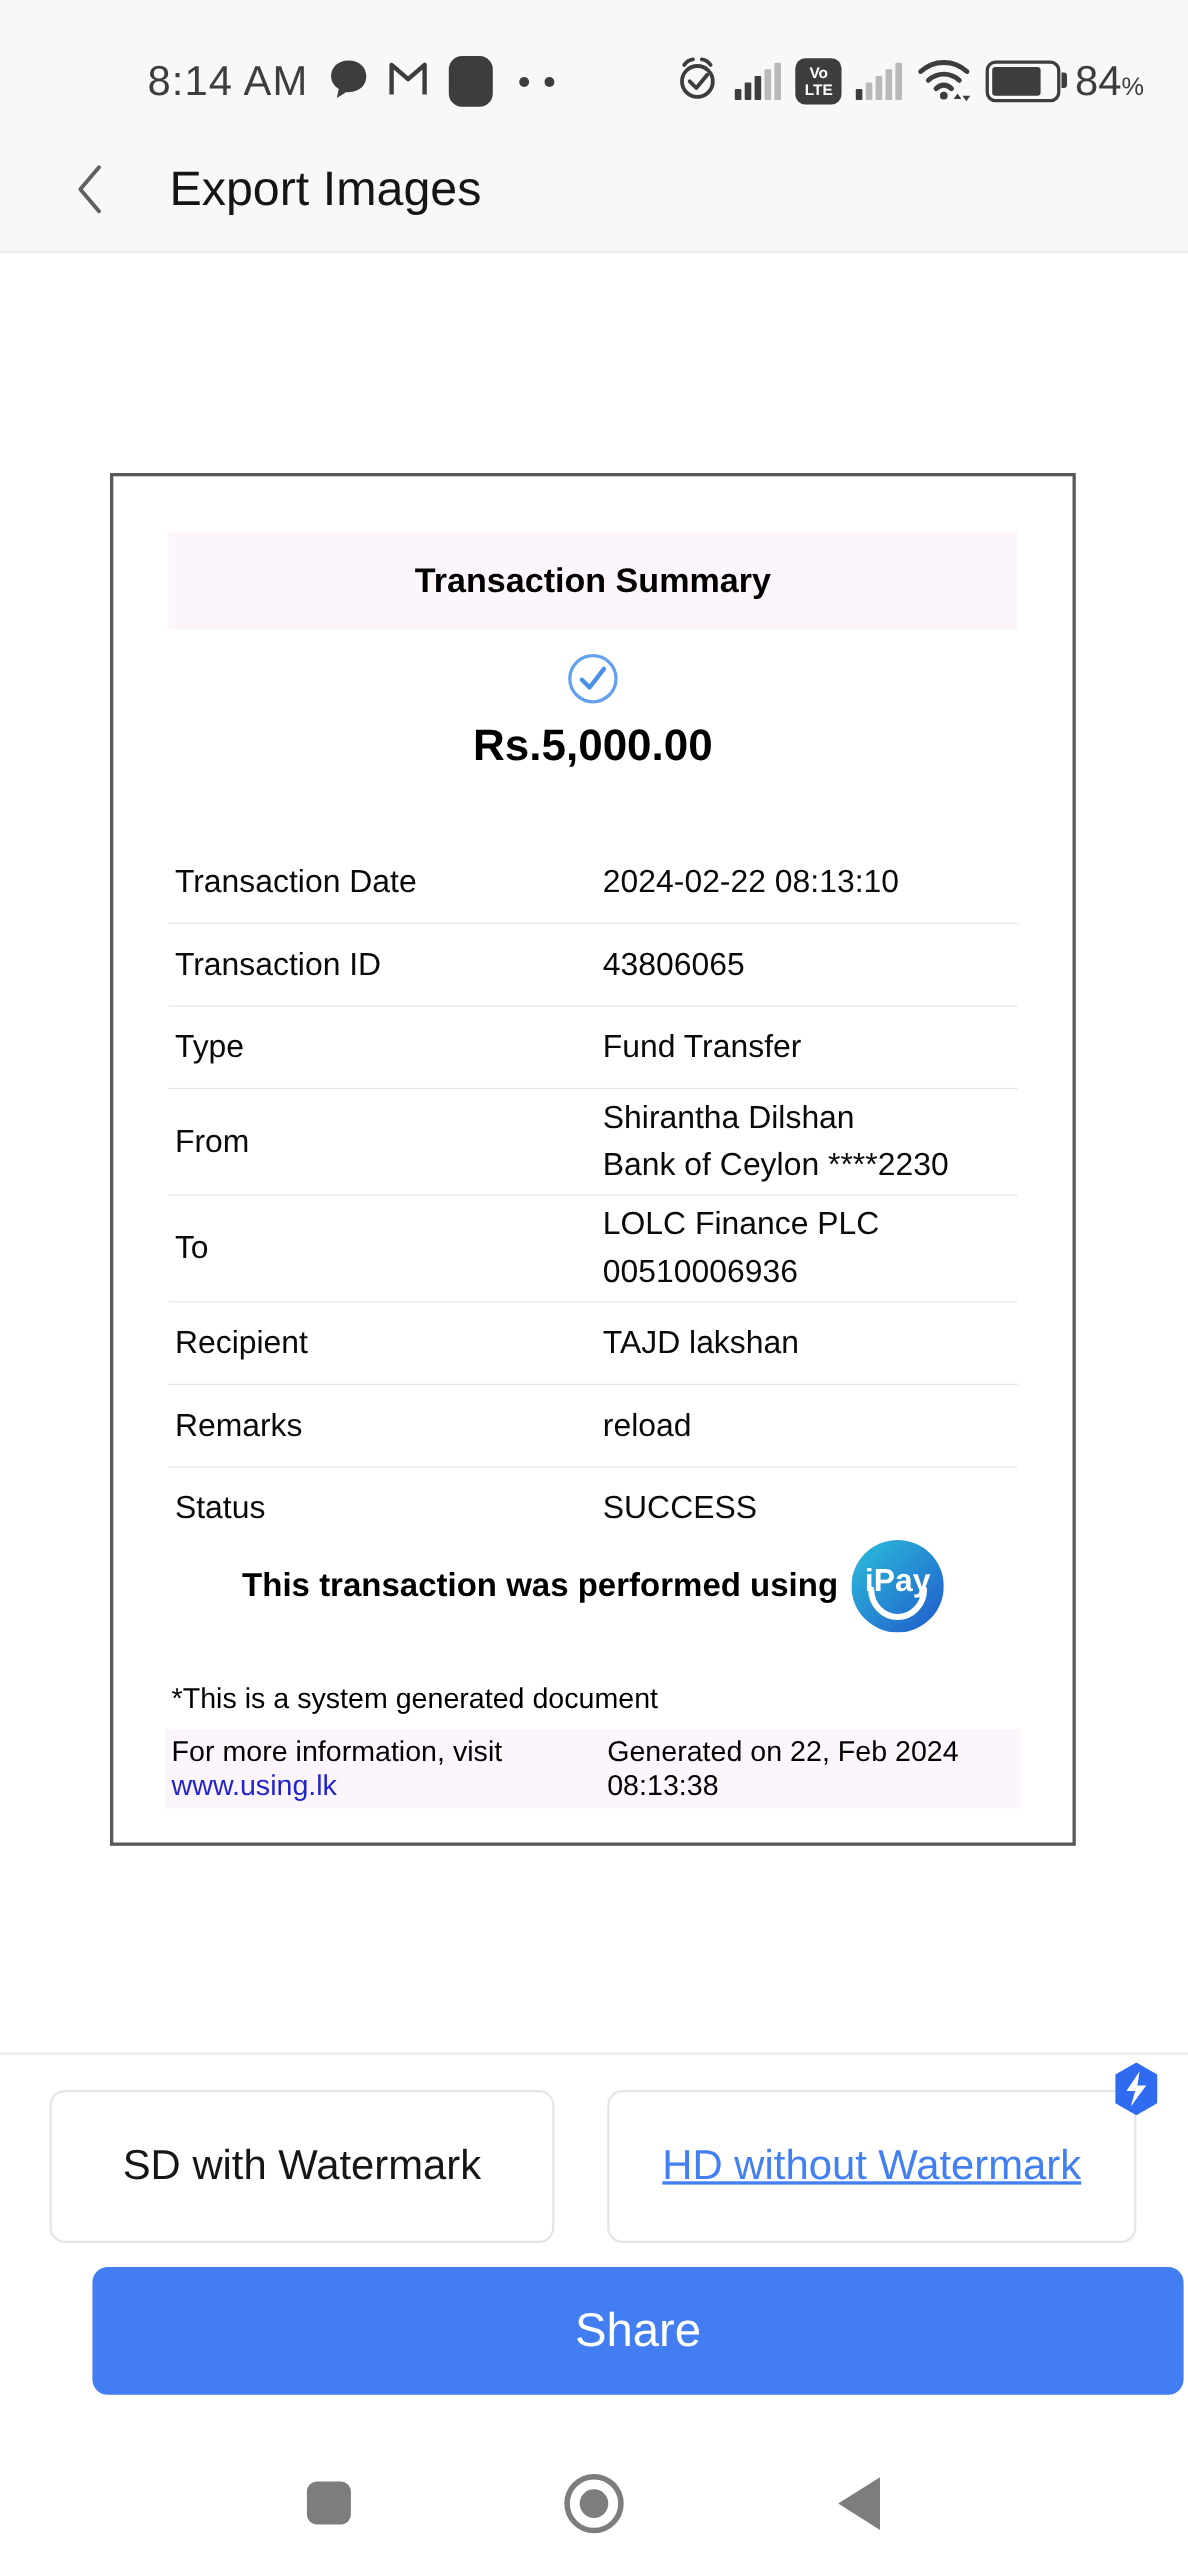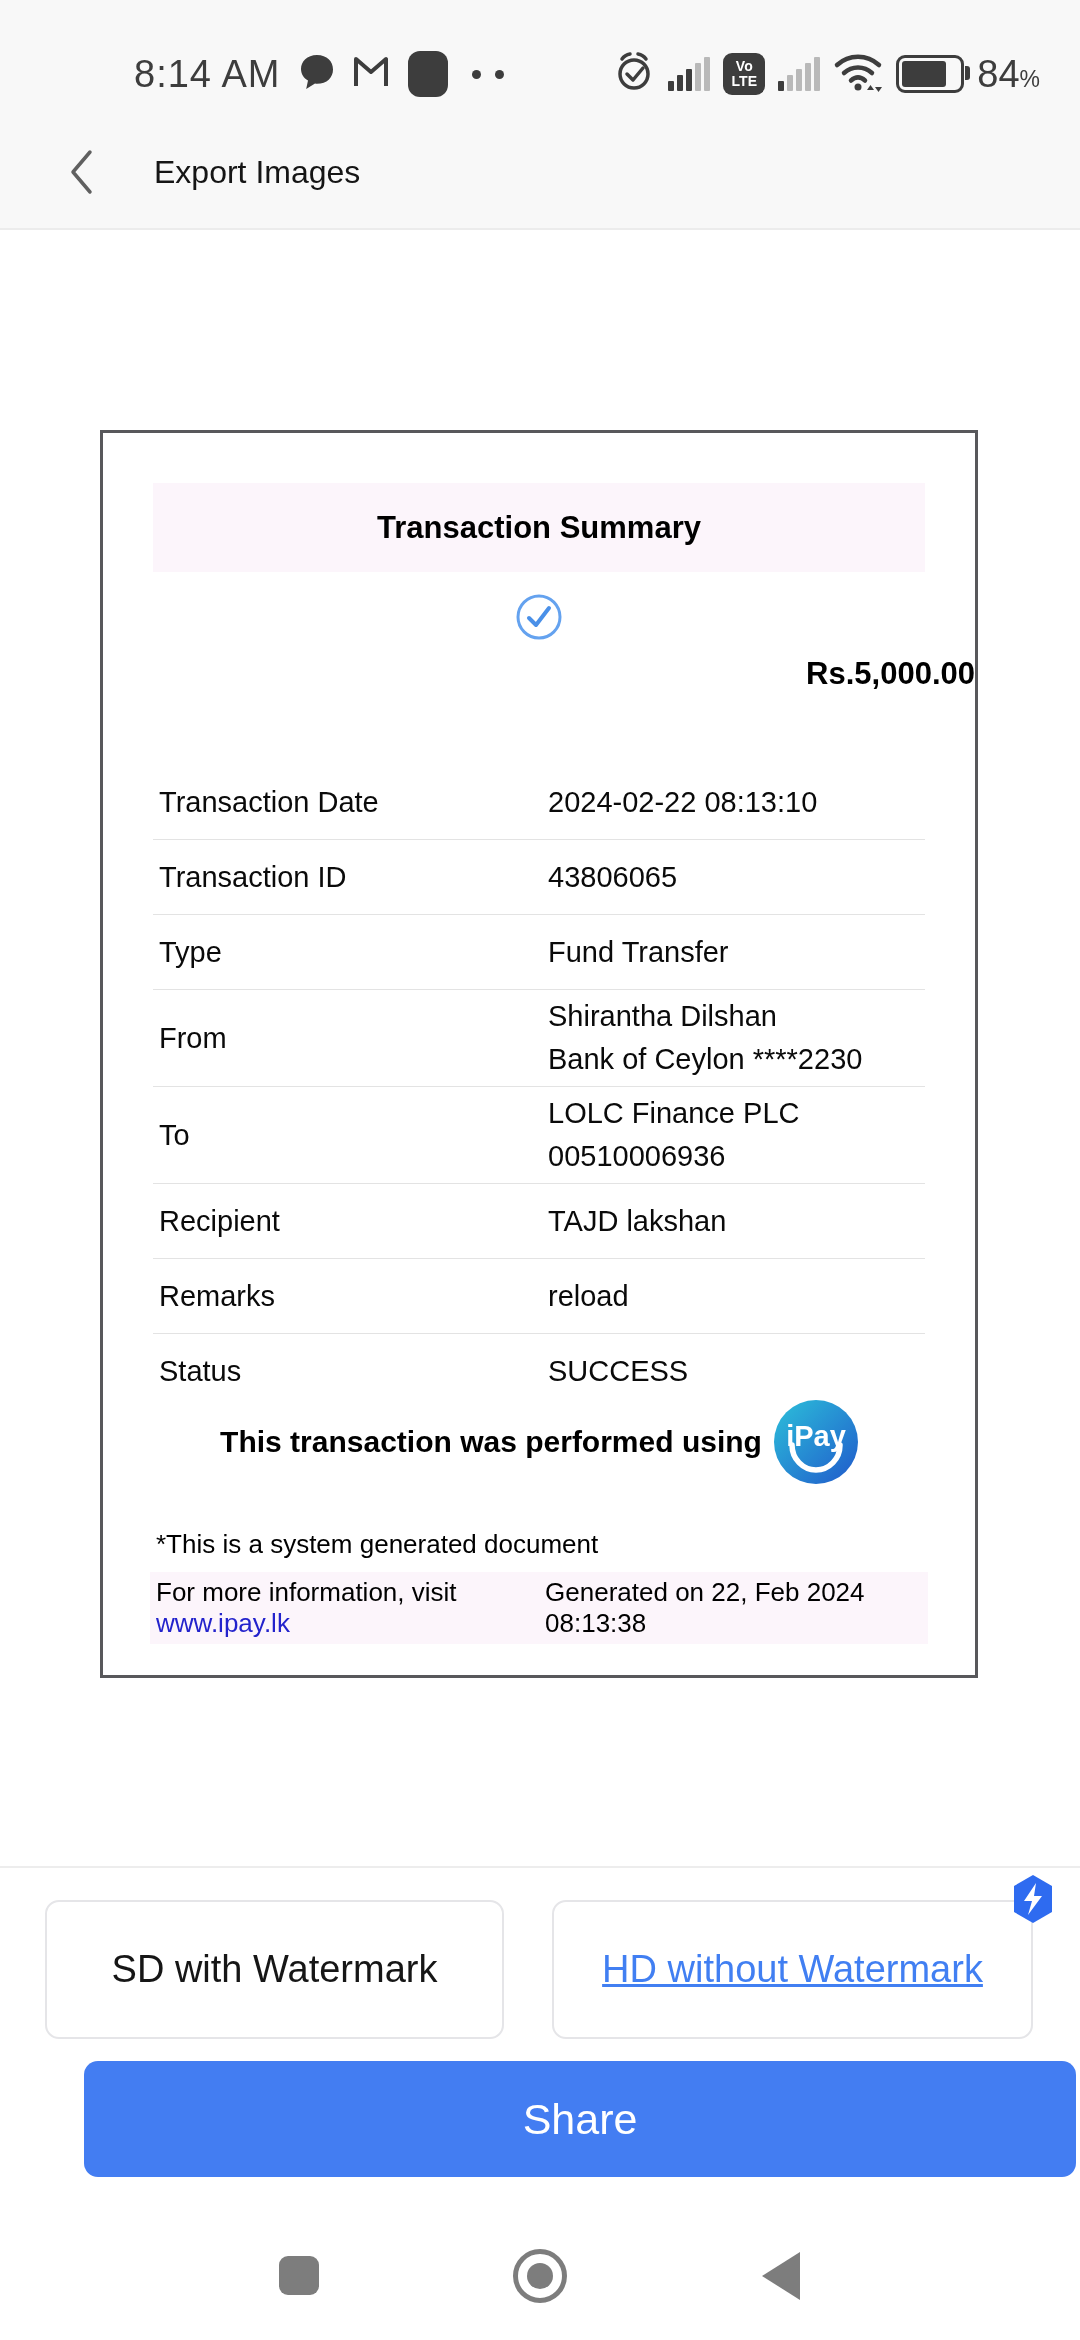--- a/index.html
+++ b/index.html
@@ -27,30 +27,30 @@
   .battery .fill{position:absolute;left:3px;top:3px;bottom:3px;width:44px;background:#3d3d3d;border-radius:3px;}
   .battery .nub{position:absolute;right:-9px;top:8px;width:5px;height:14px;background:#3d3d3d;border-radius:0 3px 3px 0;}
   .batt-pct{font-size:38px;color:#3d3d3d;}
   .batt-pct .pct{font-size:23px;}
 
   
   .appbar{position:absolute;left:0;top:116px;width:1080px;height:114px;background:#f8f8f8;
           border-bottom:2px solid #ececec;display:flex;align-items:center;
           padding-left:58px;box-sizing:border-box;}
   .back-btn{width:46px;height:50px;display:flex;align-items:center;justify-content:center;margin-right:50px;}
-  .page-title{font-size:32px;font-weight:500;color:#151515;}
+  .page-title{font-size:44px;font-weight:500;color:#151515;}
 
   
   .card{position:absolute;left:100px;top:430px;width:878px;height:1248px;box-sizing:border-box;
         border:3px solid #58585b;background:#fff;}
   .band{position:absolute;left:50px;top:50px;width:772px;height:89px;background:#fcf5fb;
         display:flex;align-items:center;justify-content:center;}
   .band span{font-size:31px;font-weight:bold;color:#000;}
   .checkwrap{position:absolute;left:0;right:0;top:160px;display:flex;justify-content:center;}
-  .amount{position:absolute;left:0;right:0;top:223px;text-align:right;font-size:31px;font-weight:bold;color:#000;}
+  .amount{position:absolute;left:0;right:0;top:223px;text-align:center;font-size:40px;font-weight:bold;color:#000;}
 
   .table{position:absolute;left:50px;top:332px;width:772px;}
   .row{display:flex;align-items:center;min-height:74px;border-bottom:1px solid #e3e3e3;
        font-size:29px;color:#0a0a0a;}
   .row.dbl{min-height:96px;}
   .row:last-child{border-bottom:none;}
   .lbl{width:395px;padding-left:6px;box-sizing:border-box;}
   .val{flex:1;}
   .val .line{line-height:43px;}
 
@@ -226,21 +226,21 @@
         </defs>
         <circle cx="42" cy="42" r="42" fill="url(#ipayGrad)"></circle>
         <path d="M18 45 a 24 25 0 0 0 48 0" stroke="#ffffff" stroke-width="5.5" fill="none" stroke-linecap="round"></path>
         <text x="42" y="46" text-anchor="middle" font-size="29" font-weight="bold" fill="#ffffff" font-family="Liberation Sans, sans-serif">iPay</text>
       </svg>
     </div>
 
     <div class="footnote">*This is a system generated document</div>
 
     <div class="strip">
-      <span><span>For more information, visit </span><span class="link">www.ipay.lk</span></span>
+      <span><span>For more information, visit </span><span class="link">www.using.lk</span></span>
       <span>Generated on 22, Feb 2024 08:13:38</span>
     </div>
   </div>
 
   <div class="sheet-divider"></div>
 
   <div class="opt opt-sd">
     <span>SD with Watermark</span>
   </div>
   <div class="opt opt-hd">

